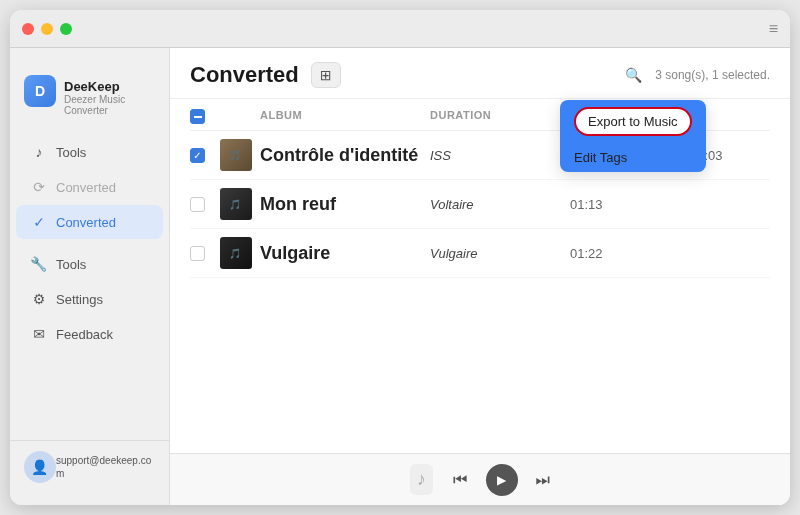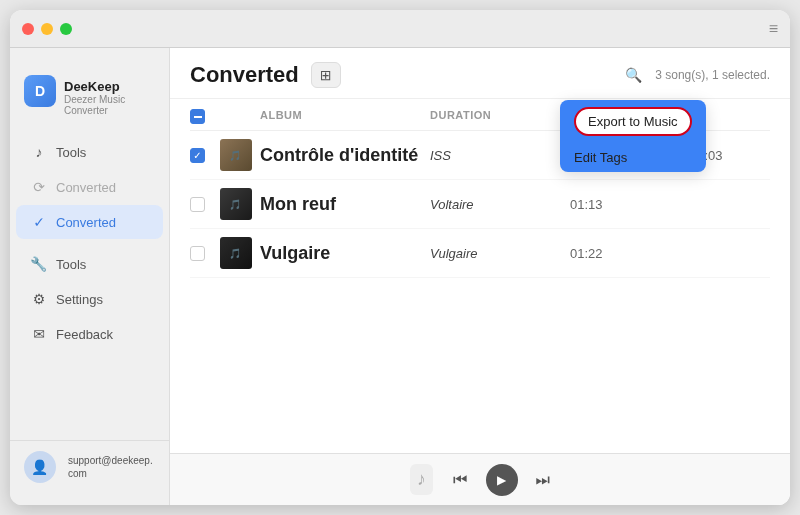--- a/index.html
+++ b/index.html
@@ -143,21 +143,21 @@
       border-radius: 50%;
       background: #c8d8f0;
       display: flex;
       align-items: center;
       justify-content: center;
       color: #3a7be0;
       font-size: 14px;
       flex-shrink: 0;
     }
     .support-email {
-      margin-left: 12px;
+      margin-left: 0;
       font-size: 10px;
       color: #555;
       word-break: break-all;
       line-height: 1.3;
     }
     
     .right-panel {
       flex: 1;
       display: flex;
       flex-direction: column;

